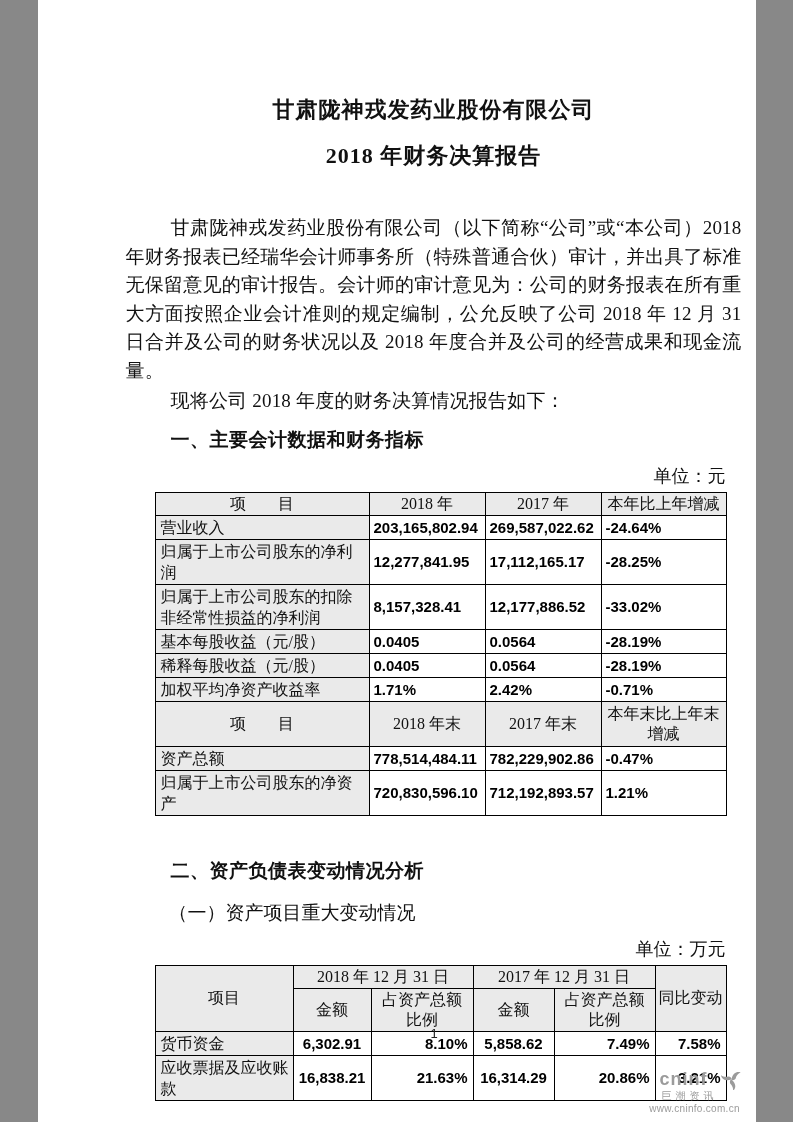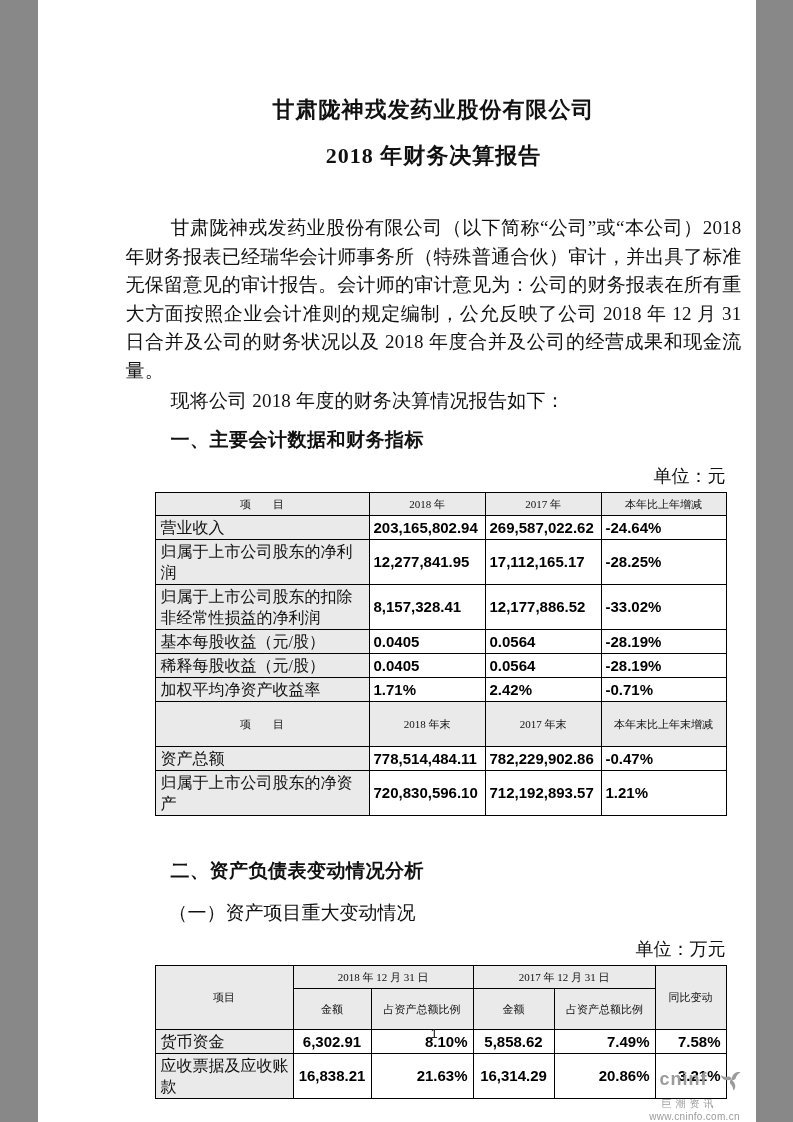--- a/index.html
+++ b/index.html
@@ -20,21 +20,21 @@
     margin:9px 0 0 0;padding-left:45px;font-size:19px;font-weight:bold;
     font-family:"Liberation Sans","DejaVu Sans",sans-serif;line-height:29px;letter-spacing:0.5px;
   }
   .sec-heading.gap{margin-top:40px;}
   .subheading{margin:14px 0 0 0;padding-left:43px;font-size:19px;line-height:28px;}
   .tblwrap{margin:0 0 0 29px;width:571px;}
   .unit{margin:11px 0 5px 0;text-align:right;font-size:18px;line-height:22px;}
   table{border-collapse:collapse;width:571px;table-layout:fixed;border:1.5px solid #000;}
   th,td{border:1px solid #000;overflow:hidden;}
   th{
-    background:#eaeaea;font-weight:normal;font-size:11px;text-align:center;
+    background:#eaeaea;font-weight:normal;font-size:16px;text-align:center;
     vertical-align:middle;padding:1px 3px;line-height:20px;
   }
   tr.tall th{height:42px;}
   tr.t2h2 th{height:38px;}
   td.lbl{
     background:#eaeaea;font-size:16px;text-align:left;vertical-align:middle;
     padding:1px 4px 1px 5px;line-height:21px;margin-left:24px;
   }
   td.num,td.amt,td.pct{
     font-family:"Liberation Sans","DejaVu Sans",sans-serif;font-size:15px;font-weight:600;
@@ -46,21 +46,21 @@
   .pageno{
     position:absolute;left:0;top:1026px;width:793px;text-align:center;
     font-size:13px;font-family:"Liberation Sans","DejaVu Sans",sans-serif;color:#222;
   }
   .cninfo{
     position:absolute;right:6px;top:1069px;width:110px;color:#9b9b9b;
     font-family:"Liberation Sans","DejaVu Sans",sans-serif;text-align:center;line-height:1.1;
   }
   .cninfo .row1{display:flex;align-items:center;justify-content:flex-end;gap:13px;padding-right:8px;}
   .cninfo .brand{font-size:18px;font-weight:bold;letter-spacing:1px;}
-  .cninfo .row2{font-size:10px;letter-spacing:4px;margin-top:8px;padding-right:10px;}
+  .cninfo .row2{font-size:10px;letter-spacing:4px;margin-top:0;padding-right:10px;}
   .cninfo .row3{font-size:10px;letter-spacing:0.3px;margin-top:2px;}
 </style>
 </head>
 <body>
 
 <div class="page">
   <div class="content">
 
     <div class="title">甘肃陇神戎发药业股份有限公司</div>
     <div class="title title2">2018 年财务决算报告</div>

